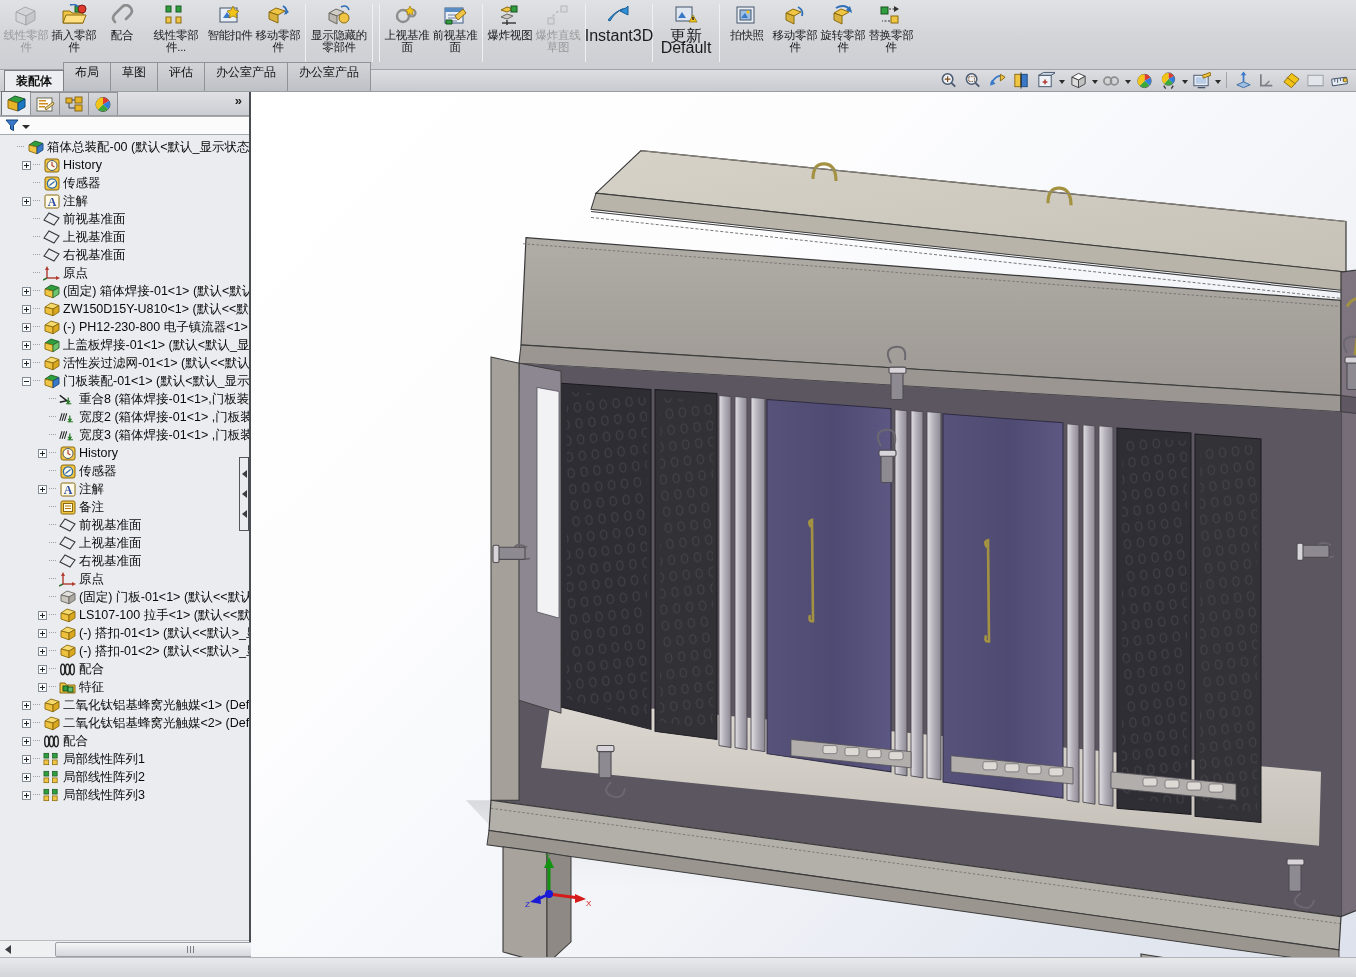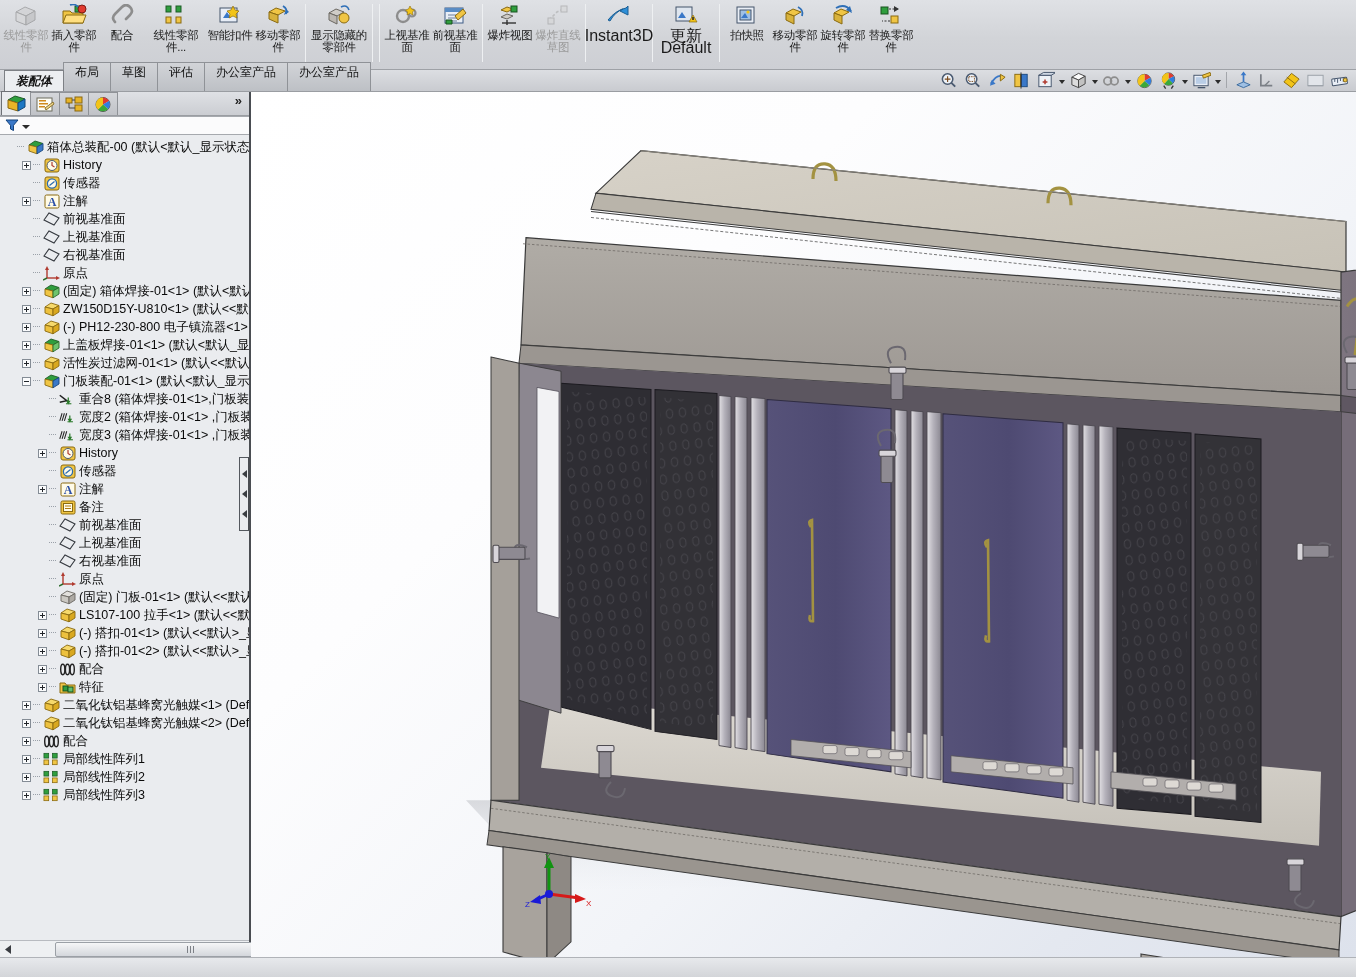--- a/index.html
+++ b/index.html
@@ -81,21 +81,21 @@
     border-bottom: none;
     margin-right: -1px;
     cursor: default;
     white-space: nowrap;
   }
   .tab.active {
     background: #eceef1;
     height: 21px; line-height: 20px;
     font-weight: bold;
     border-color: #7d8085;
-    position: relative; z-index: 3; font-style: italic;
+    position: relative; z-index: 3;
   }
   .tabstrip-right {
     margin-left: auto; display: flex; align-items: center;
     height: 22px; padding-right: 6px; gap: 2px;
   }
   .vtool {
     width: 22px; height: 20px;
     display: flex; align-items: center; justify-content: center;
     cursor: default;
   }

